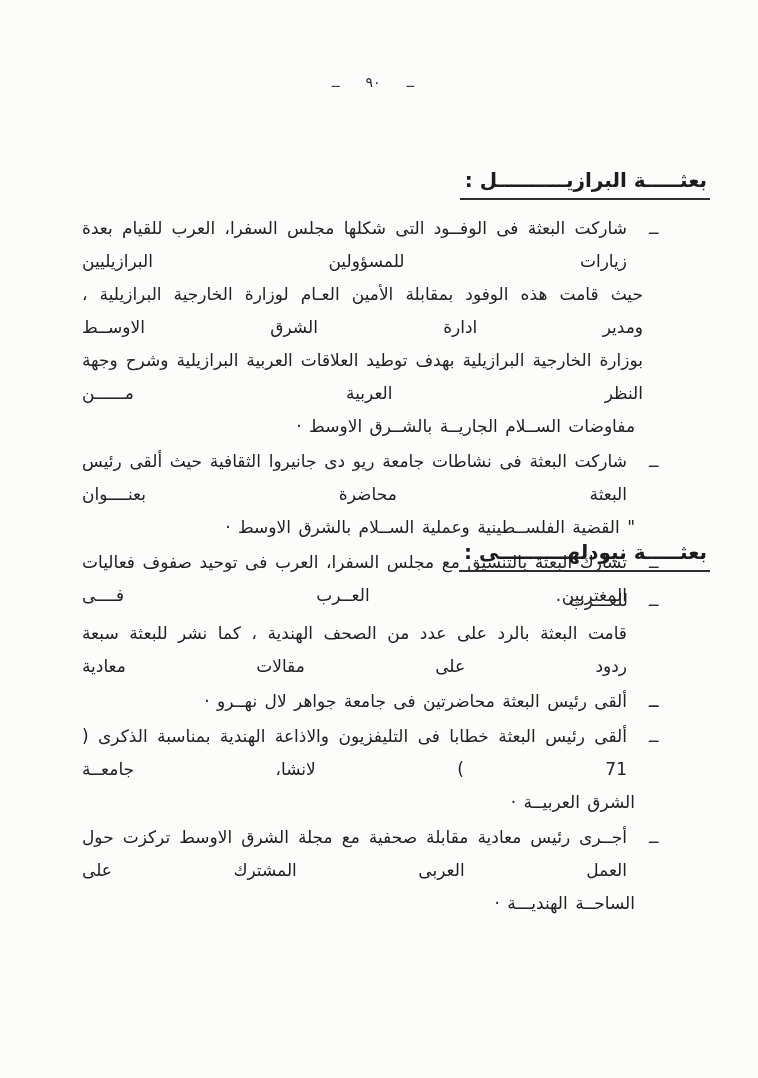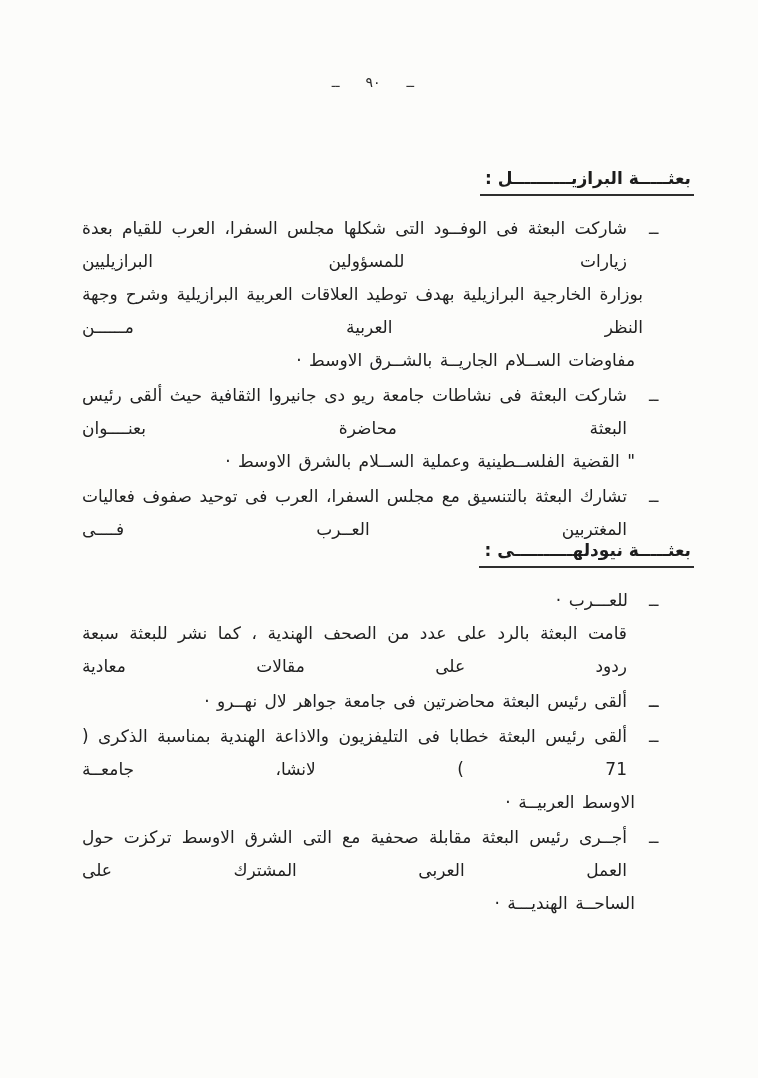--- a/index.html
+++ b/index.html
@@ -19,22 +19,22 @@
   
   .pagenum{
     position:absolute;top:74px;left:0;right:0;
     display:flex;justify-content:center;align-items:center;gap:26px;
     font-size:14px;color:#2a2a2a;
     transform:translateX(-6px); 
   }
   .pagenum .dash{font-size:13px;color:#333;}
   
   .heading{
-    position:absolute;right:64px;
-    font-size:17px;font-weight:bold;color:#1c1c1c;
+    position:absolute;right:48px;
+    font-size:20px;font-weight:bold;color:#1c1c1c;
     letter-spacing:0.3px;
   }
   .h1-pos{top:168px;}
   .h2-pos{top:540px;}
   .hd{
     display:inline-block;
     padding:0 3px 6px 5px;
     border-bottom:2.5px solid #2e2e2e;
   }
   
@@ -79,20 +79,21 @@
 
   <div class="heading h1-pos">
     <span class="hd">بعثـــــة البرازيــــــــــل :</span>
   </div>
 
   <div class="block brazil-pos">
 
     <div class="bullet">
       <span class="dashmark">ــ</span>
       <div class="ln first">شاركت البعثة فى الوفــود التى شكلها مجلس السفرا، العرب للقيام بعدة زيارات للمسؤولين البرازيليين</div>
+      <div class="ln">حيث قامت هذه الوفود بمقابلة الأمين العـام لوزارة الخارجية البرازيلية ، ومدير ادارة الشرق الاوســط</div>
       <div class="ln">بوزارة الخارجية البرازيلية بهدف توطيد العلاقات العربية البرازيلية وشرح وجهة النظر العربية مــــــن</div>
       <div class="ln end">مفاوضات الســلام الجاريــة بالشــرق الاوسط ·</div>
     </div>
 
     <div class="bullet">
       <span class="dashmark">ــ</span>
       <div class="ln first">شاركت البعثة فى نشاطات جامعة ريو دى جانيروا الثقافية حيث ألقى رئيس البعثة محاضرة بعنــــوان</div>
       <div class="ln end">" القضية الفلســطينية وعملية الســلام بالشرق الاوسط ·</div>
     </div>
 
@@ -120,24 +121,24 @@
     </div>
 
     <div class="bullet">
       <span class="dashmark">ــ</span>
       <div class="ln first end">ألقى رئيس البعثة محاضرتين فى جامعة جواهر لال نهــرو ·</div>
     </div>
 
     <div class="bullet">
       <span class="dashmark">ــ</span>
       <div class="ln first">ألقى رئيس البعثة خطابا فى التليفزيون والاذاعة الهندية بمناسبة الذكرى ( 71 ) لانشا، جامعــة</div>
-      <div class="ln end">الاوسط العربيــة ·</div>
+      <div class="ln end">الشرق العربيــة ·</div>
     </div>
 
     <div class="bullet">
       <span class="dashmark">ــ</span>
-      <div class="ln first">أجــرى رئيس البعثة مقابلة صحفية مع التى الشرق الاوسط تركزت حول العمل العربى المشترك على</div>
+      <div class="ln first">أجــرى رئيس معادية مقابلة صحفية مع مجلة الشرق الاوسط تركزت حول العمل العربى المشترك على</div>
       <div class="ln end">الساحــة الهنديـــة ·</div>
     </div>
 
   </div>
 
 </div>
 
 </body></html>

